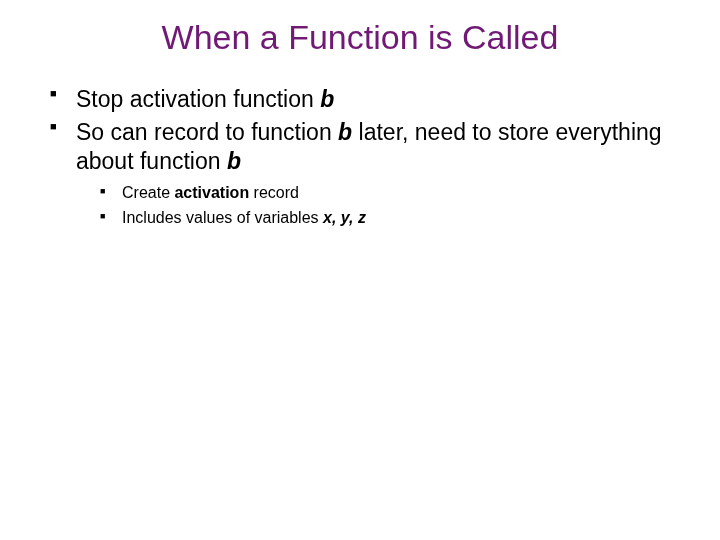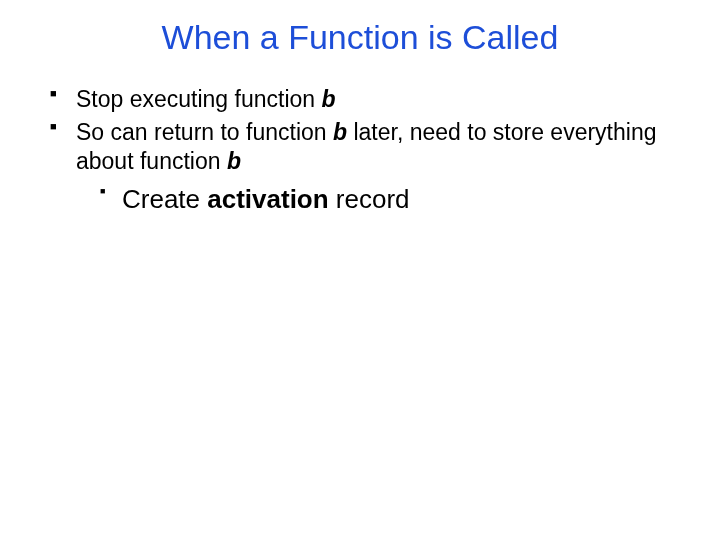--- a/index.html
+++ b/index.html
@@ -11,21 +11,21 @@
     font-family: Arial, Helvetica, sans-serif;
     color: #000;
   }
   .slide {
     width: 720px;
     height: 540px;
     box-sizing: border-box;
     padding: 18px 30px 20px 30px;
   }
   .title {
-    color: #1d4ed8;
+    color: #701a75;
     font-size: 34px;
     text-align: center;
     margin: 0 0 28px 0;
     font-weight: normal;
   }
   ul.lvl1 {
     list-style: none;
     margin: 0;
     padding: 0 10px 0 20px;
     font-size: 23px;
@@ -41,21 +41,21 @@
     position: absolute;
     left: 0;
     top: 2px;
     font-size: 11px;
     color: #000;
   }
   ul.lvl2 {
     list-style: none;
     margin: 8px 0 10px 0;
     padding: 0 0 0 24px;
-    font-size: 26px;
+    font-size: 16px;
     line-height: 1.3;
   }
   ul.lvl2 > li {
     position: relative;
     padding-left: 22px;
     margin: 0 0 4px 0;
   }
   ul.lvl2 > li::before {
     content: "■";
     position: absolute;
@@ -68,24 +68,27 @@
   .bi { font-weight: bold; font-style: italic; }
 </style>
 </head>
 <body>
 
 <div class="slide">
   <h1 class="title">When a Function is Called</h1>
 
   <ul class="lvl1">
     <li>
-      <span>Stop executing function </span><span class="bi">b</span>
+      <span>Stop activation function </span><span class="bi">b</span>
     </li>
     <li>
-      <span>So can return to function </span><span class="bi">b</span><span> later, need to store everything about function </span><span class="bi">b</span>
+      <span>So can record to function </span><span class="bi">b</span><span> later, need to store everything about function </span><span class="bi">b</span>
       <ul class="lvl2">
         <li>
           <span>Create </span><span class="b">activation</span><span> record</span>
+        </li>
+        <li>
+          <span>Includes values of variables </span><span class="bi">x, y, z</span>
         </li>
       </ul>
     </li>
   </ul>
 </div>
 
 </body></html>

